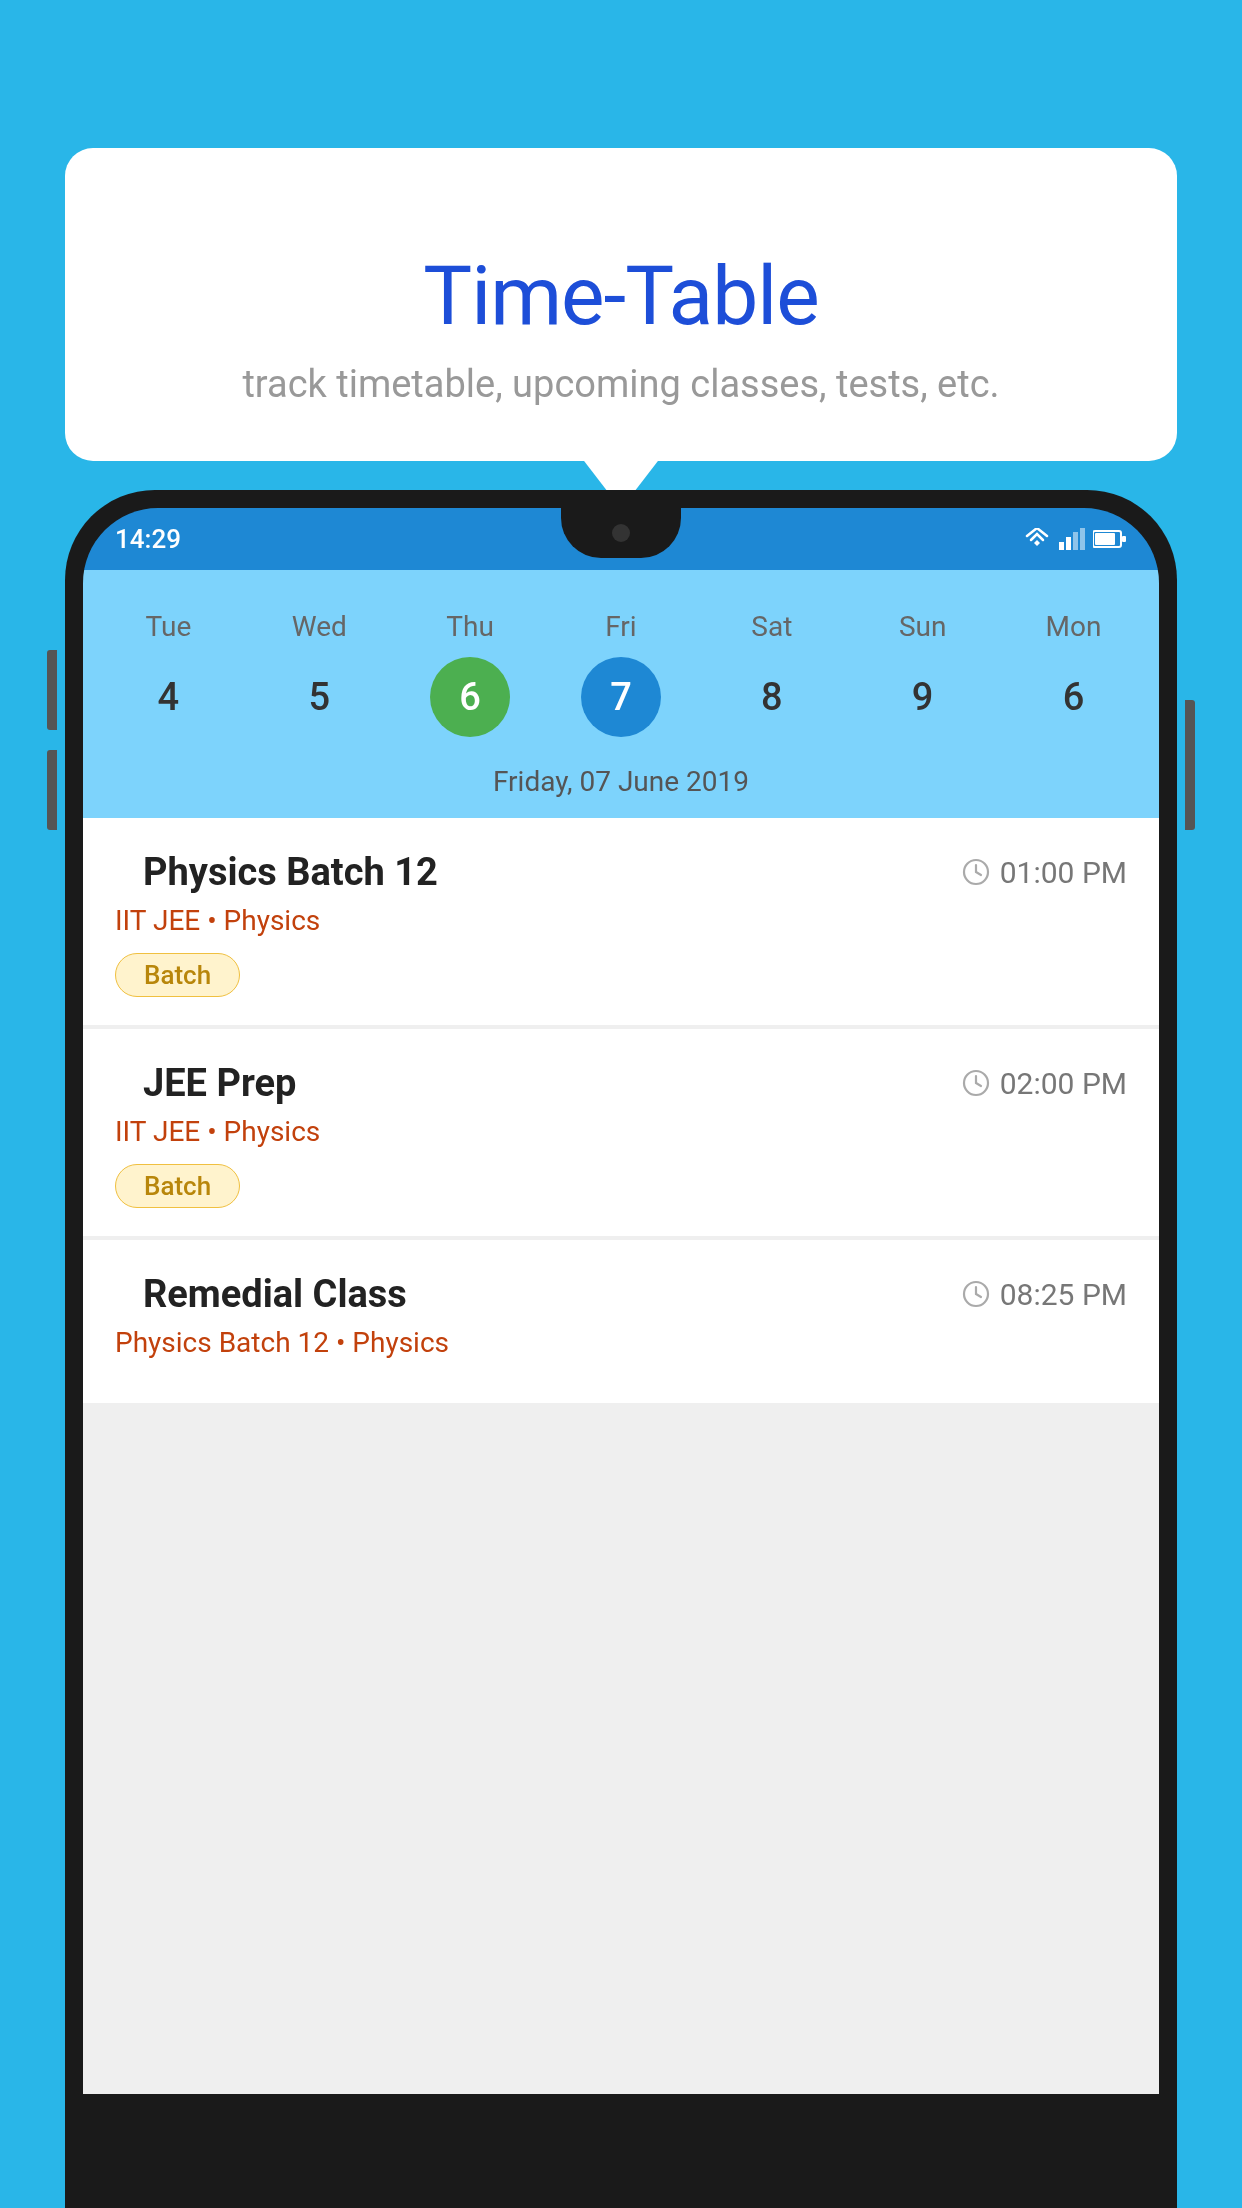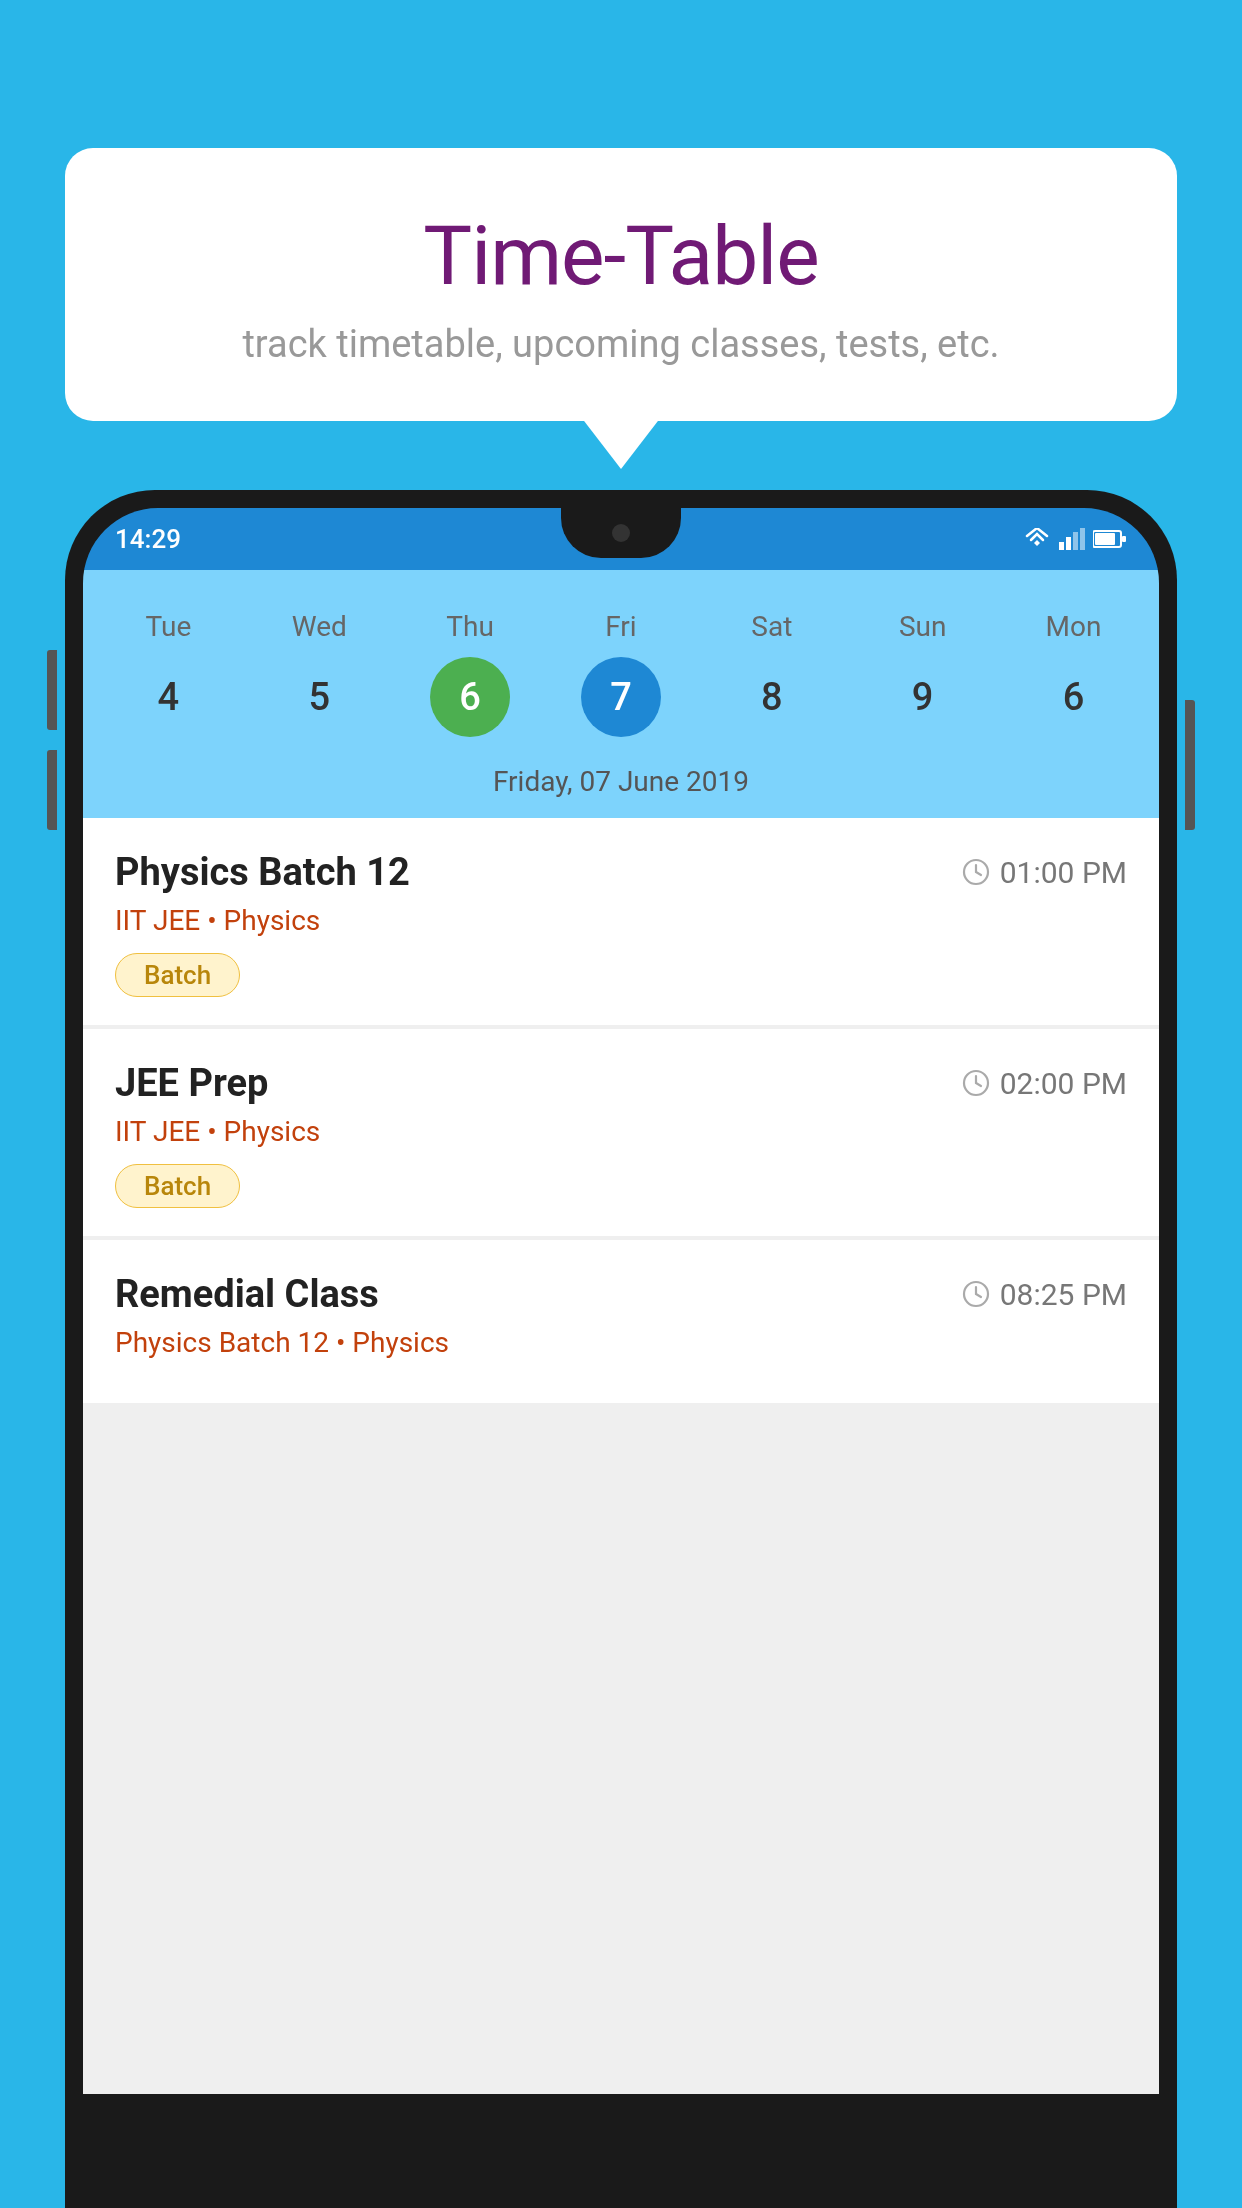--- a/index.html
+++ b/index.html
@@ -33,23 +33,24 @@
       transform: translateX(-50%);
       width: 0;
       height: 0;
       border-left: 40px solid transparent;
       border-right: 40px solid transparent;
       border-top: 52px solid white;
     }
     .tooltip-title {
       font-size: 82px;
       font-weight: 400;
-      color: #701a75;
+      color: #1d4ed8;
       margin-bottom: 18px;
       letter-spacing: -1px;
+      margin-top: 40px;
     }
     .tooltip-subtitle {
       font-size: 38px;
       color: #999;
       font-weight: 400;
     }
 
     
     .phone-frame {
       position: absolute;
@@ -212,20 +213,21 @@
     .card-header {
       display: flex;
       justify-content: space-between;
       align-items: center;
       margin-bottom: 10px;
     }
     .card-title {
       font-size: 38px;
       font-weight: 700;
       color: #222;
+      margin-left: 28px;
     }
     .card-time {
       display: flex;
       align-items: center;
       gap: 10px;
       font-size: 30px;
       color: #777;
     }
     .clock-icon {
       width: 28px;

